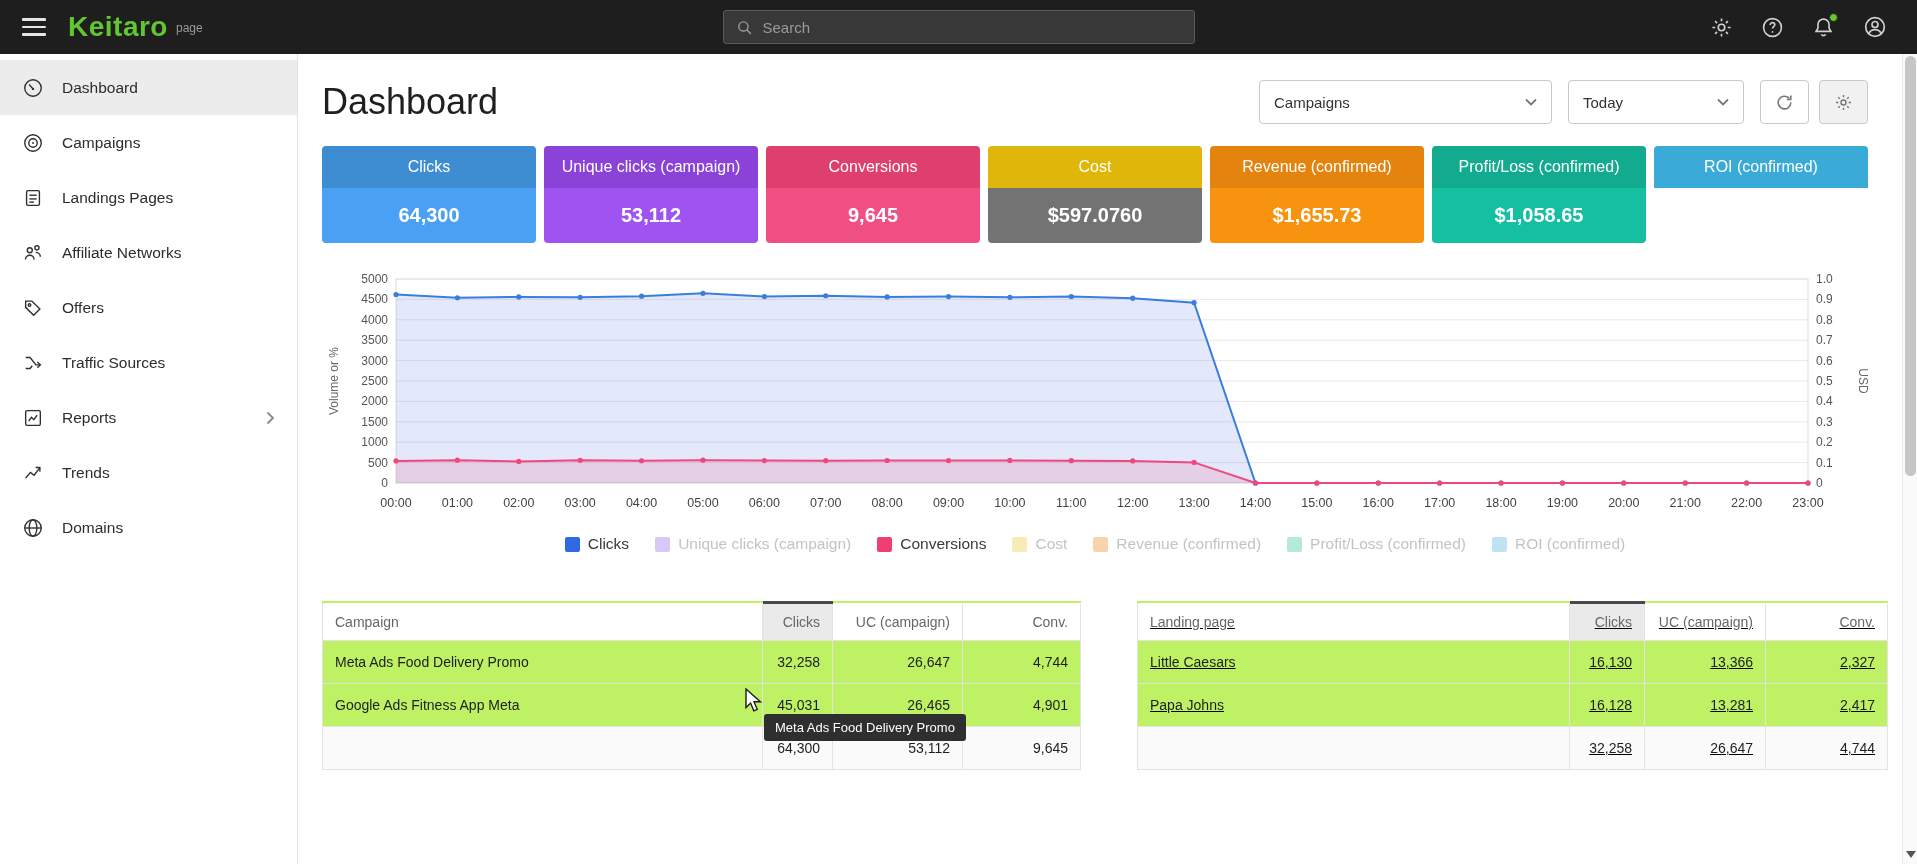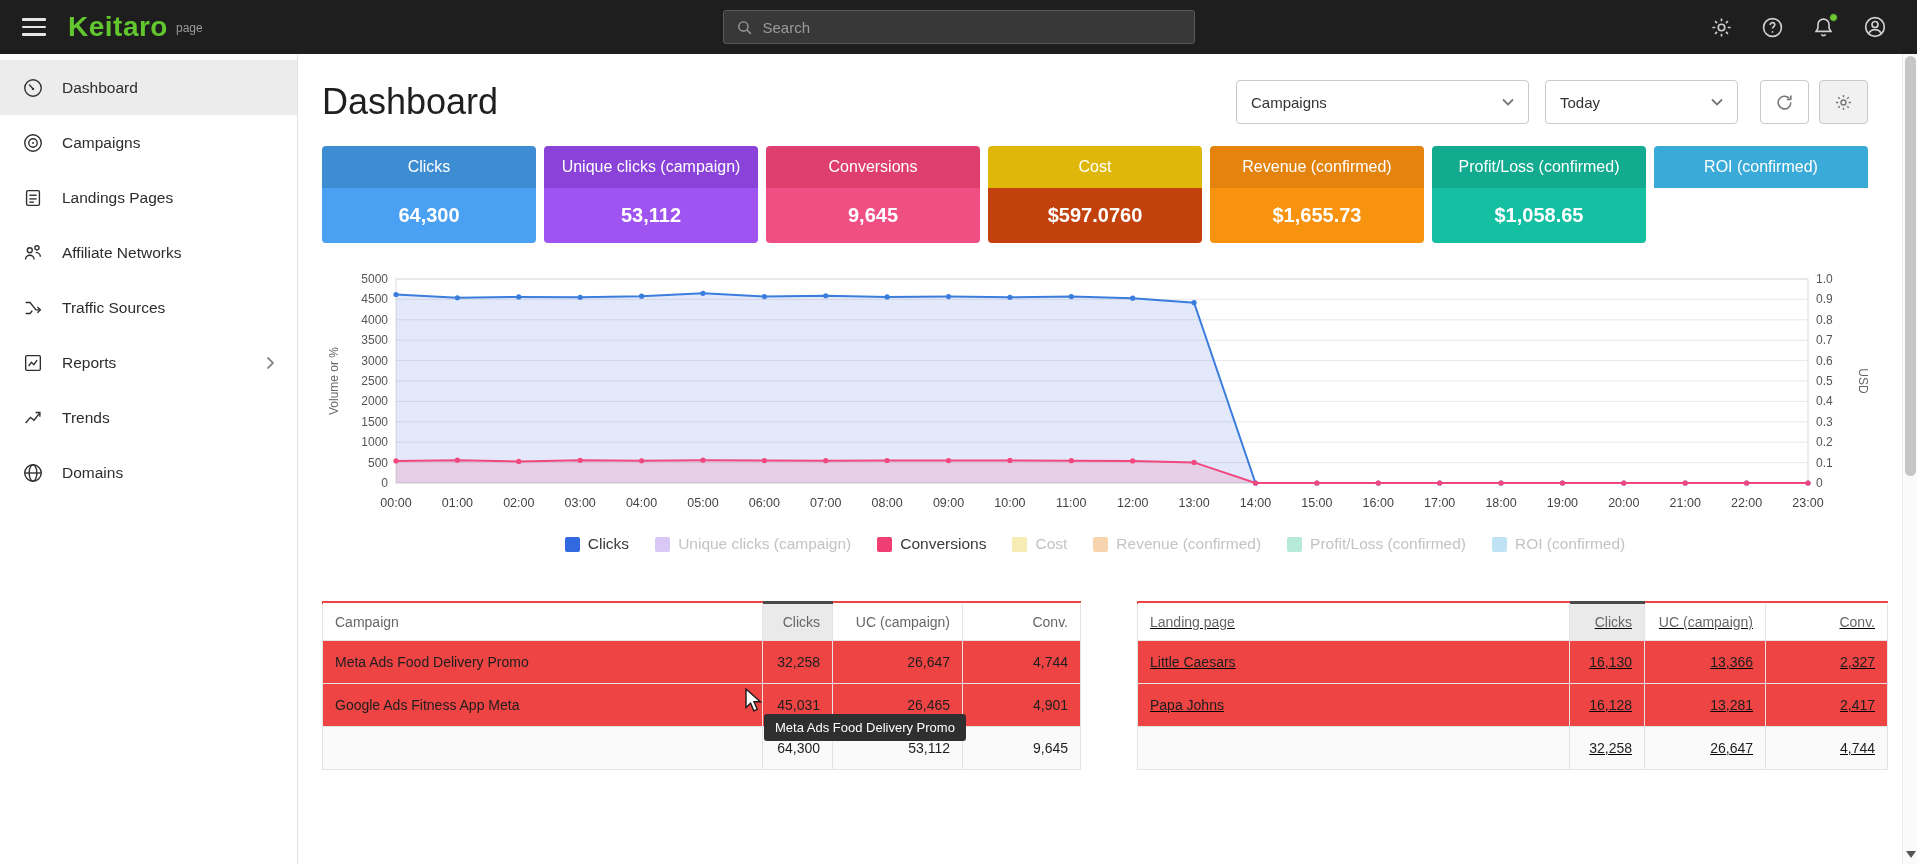--- a/index.html
+++ b/index.html
@@ -27,42 +27,42 @@
   .side-item .side-label{flex:1}
   .side-item .chev{display:flex}
 
   
   .main{position:absolute;top:54px;left:298px;width:1604px;height:810px;padding:26px 34px 0 24px;overflow:hidden;background:#fff}
   .header-row{display:flex;align-items:center;margin-bottom:22px}
   .page-title{font-size:36px;color:#1f1f1f;font-weight:400}
   .controls{margin-left:auto;display:flex;align-items:center}
   .select{height:44px;border:1px solid #c9c9c9;border-radius:4px;background:#fff;display:flex;align-items:center;justify-content:space-between;padding:0 14px;font-size:15px;color:#333;cursor:pointer}
   .select.campaigns{width:293px;margin-right:16px}
-  .select.today{width:193px;margin-right:22px}
+  .select.today{width:176px;margin-right:16px}
   .icon-btn{width:49px;height:44px;border:1px solid #c9c9c9;border-radius:4px;background:#fff;display:flex;align-items:center;justify-content:center;cursor:pointer}
   .icon-btn.refresh{margin-right:10px}
   .icon-btn.settings{background:#f1f1f1}
 
   
   .cards{display:flex;gap:8px;margin-bottom:28px}
   .card{flex:1;border-radius:4px;overflow:hidden;color:#fff;text-align:center;cursor:pointer}
   .card-header{padding:12px 4px;font-size:16px;white-space:nowrap}
   .card-body{padding:16px 4px;font-size:20px;font-weight:700}
 
   
   .chart-wrap{margin-bottom:12px}
   #chart-svg{display:block;width:1550px;height:252px}
   .legend{display:flex;justify-content:center;align-items:center;gap:26px;margin-bottom:48px;font-size:15.5px}
   .legend-item{display:flex;align-items:center;gap:8px;cursor:pointer;color:#3a3a3a}
   .legend-item.inactive{color:#c3c3c3}
   .legend-swatch{width:15px;height:15px;border-radius:2px;flex:0 0 auto}
 
   
   .tables{display:flex;gap:56px}
-  table{border-collapse:collapse;font-size:14px;table-layout:fixed;background:#ef4444}
+  table{border-collapse:collapse;font-size:14px;table-layout:fixed;background:#bef264}
   table,th,td{border:1px solid #e3e3e3}
   th{color:#666;font-weight:400;text-align:left;padding:10px 12px;border-top:3px solid transparent;background:#fff}
   th.num{text-align:right}
   th.sorted{background:#eaeaea;border-top:3px solid #4a4a4a}
   td{padding:13px 12px;color:#1e1e1e}
   td.num{text-align:right}
   tfoot td{background:#fafafa}
 
   
   .tooltip{position:absolute;left:764px;top:714px;background:#2f2f2f;color:#fff;font-size:13px;padding:6px 11px;border-radius:3px;z-index:35;white-space:nowrap}
@@ -166,20 +166,29 @@
             <path d="M3.8 19c0-2.6 2.1-4.6 4.7-4.6s4.7 2 4.7 4.6"></path>
             <circle cx="16.3" cy="6.4" r="2.3"></circle>
             <path d="M15 11.3c2.9 0 5 2.1 5 4.8"></path>
           </svg>
         </span>
         <span class="side-label">Affiliate Networks</span>
       </div>
       <div class="side-item">
         <span style="display:flex">
           <svg width="22" height="22" viewBox="0 0 24 24" fill="none" stroke="#2f2f2f" stroke-width="1.5">
+            <path d="M4 4.5h6.8l8.7 8.7-6.8 6.8-8.7-8.7z"></path>
+            <circle cx="8.2" cy="8.7" r="1.4"></circle>
+          </svg>
+        </span>
+        <span class="side-label">Offers</span>
+      </div>
+      <div class="side-item">
+        <span style="display:flex">
+          <svg width="22" height="22" viewBox="0 0 24 24" fill="none" stroke="#2f2f2f" stroke-width="1.5">
             <path d="M4 6h4.8l6.4 8H20"></path>
             <path d="M4 18h4.8l2.4-3"></path>
             <path d="M16.8 10.8 20 14l-3.2 3.2"></path>
           </svg>
         </span>
         <span class="side-label">Traffic Sources</span>
       </div>
       <div class="side-item">
         <span style="display:flex">
           <svg width="22" height="22" viewBox="0 0 24 24" fill="none" stroke="#2f2f2f" stroke-width="1.5">
@@ -256,21 +265,21 @@
       <div class="card">
         <div class="card-header" style="background:#8a42d8">Unique clicks (campaign)</div>
         <div class="card-body" style="background:#9f54f2">53,112</div>
       </div>
       <div class="card">
         <div class="card-header" style="background:#df3f6f">Conversions</div>
         <div class="card-body" style="background:#ef4f82">9,645</div>
       </div>
       <div class="card">
         <div class="card-header" style="background:#dfb70b">Cost</div>
-        <div class="card-body" style="background:#c2410c">$597.0760</div>
+        <div class="card-body" style="background:#737373">$597.0760</div>
       </div>
       <div class="card">
         <div class="card-header" style="background:#e5830f">Revenue (confirmed)</div>
         <div class="card-body" style="background:#f7930f">$1,655.73</div>
       </div>
       <div class="card">
         <div class="card-header" style="background:#12ab8f">Profit/Loss (confirmed)</div>
         <div class="card-body" style="background:#15bfa2">$1,058.65</div>
       </div>
       <div class="card">

